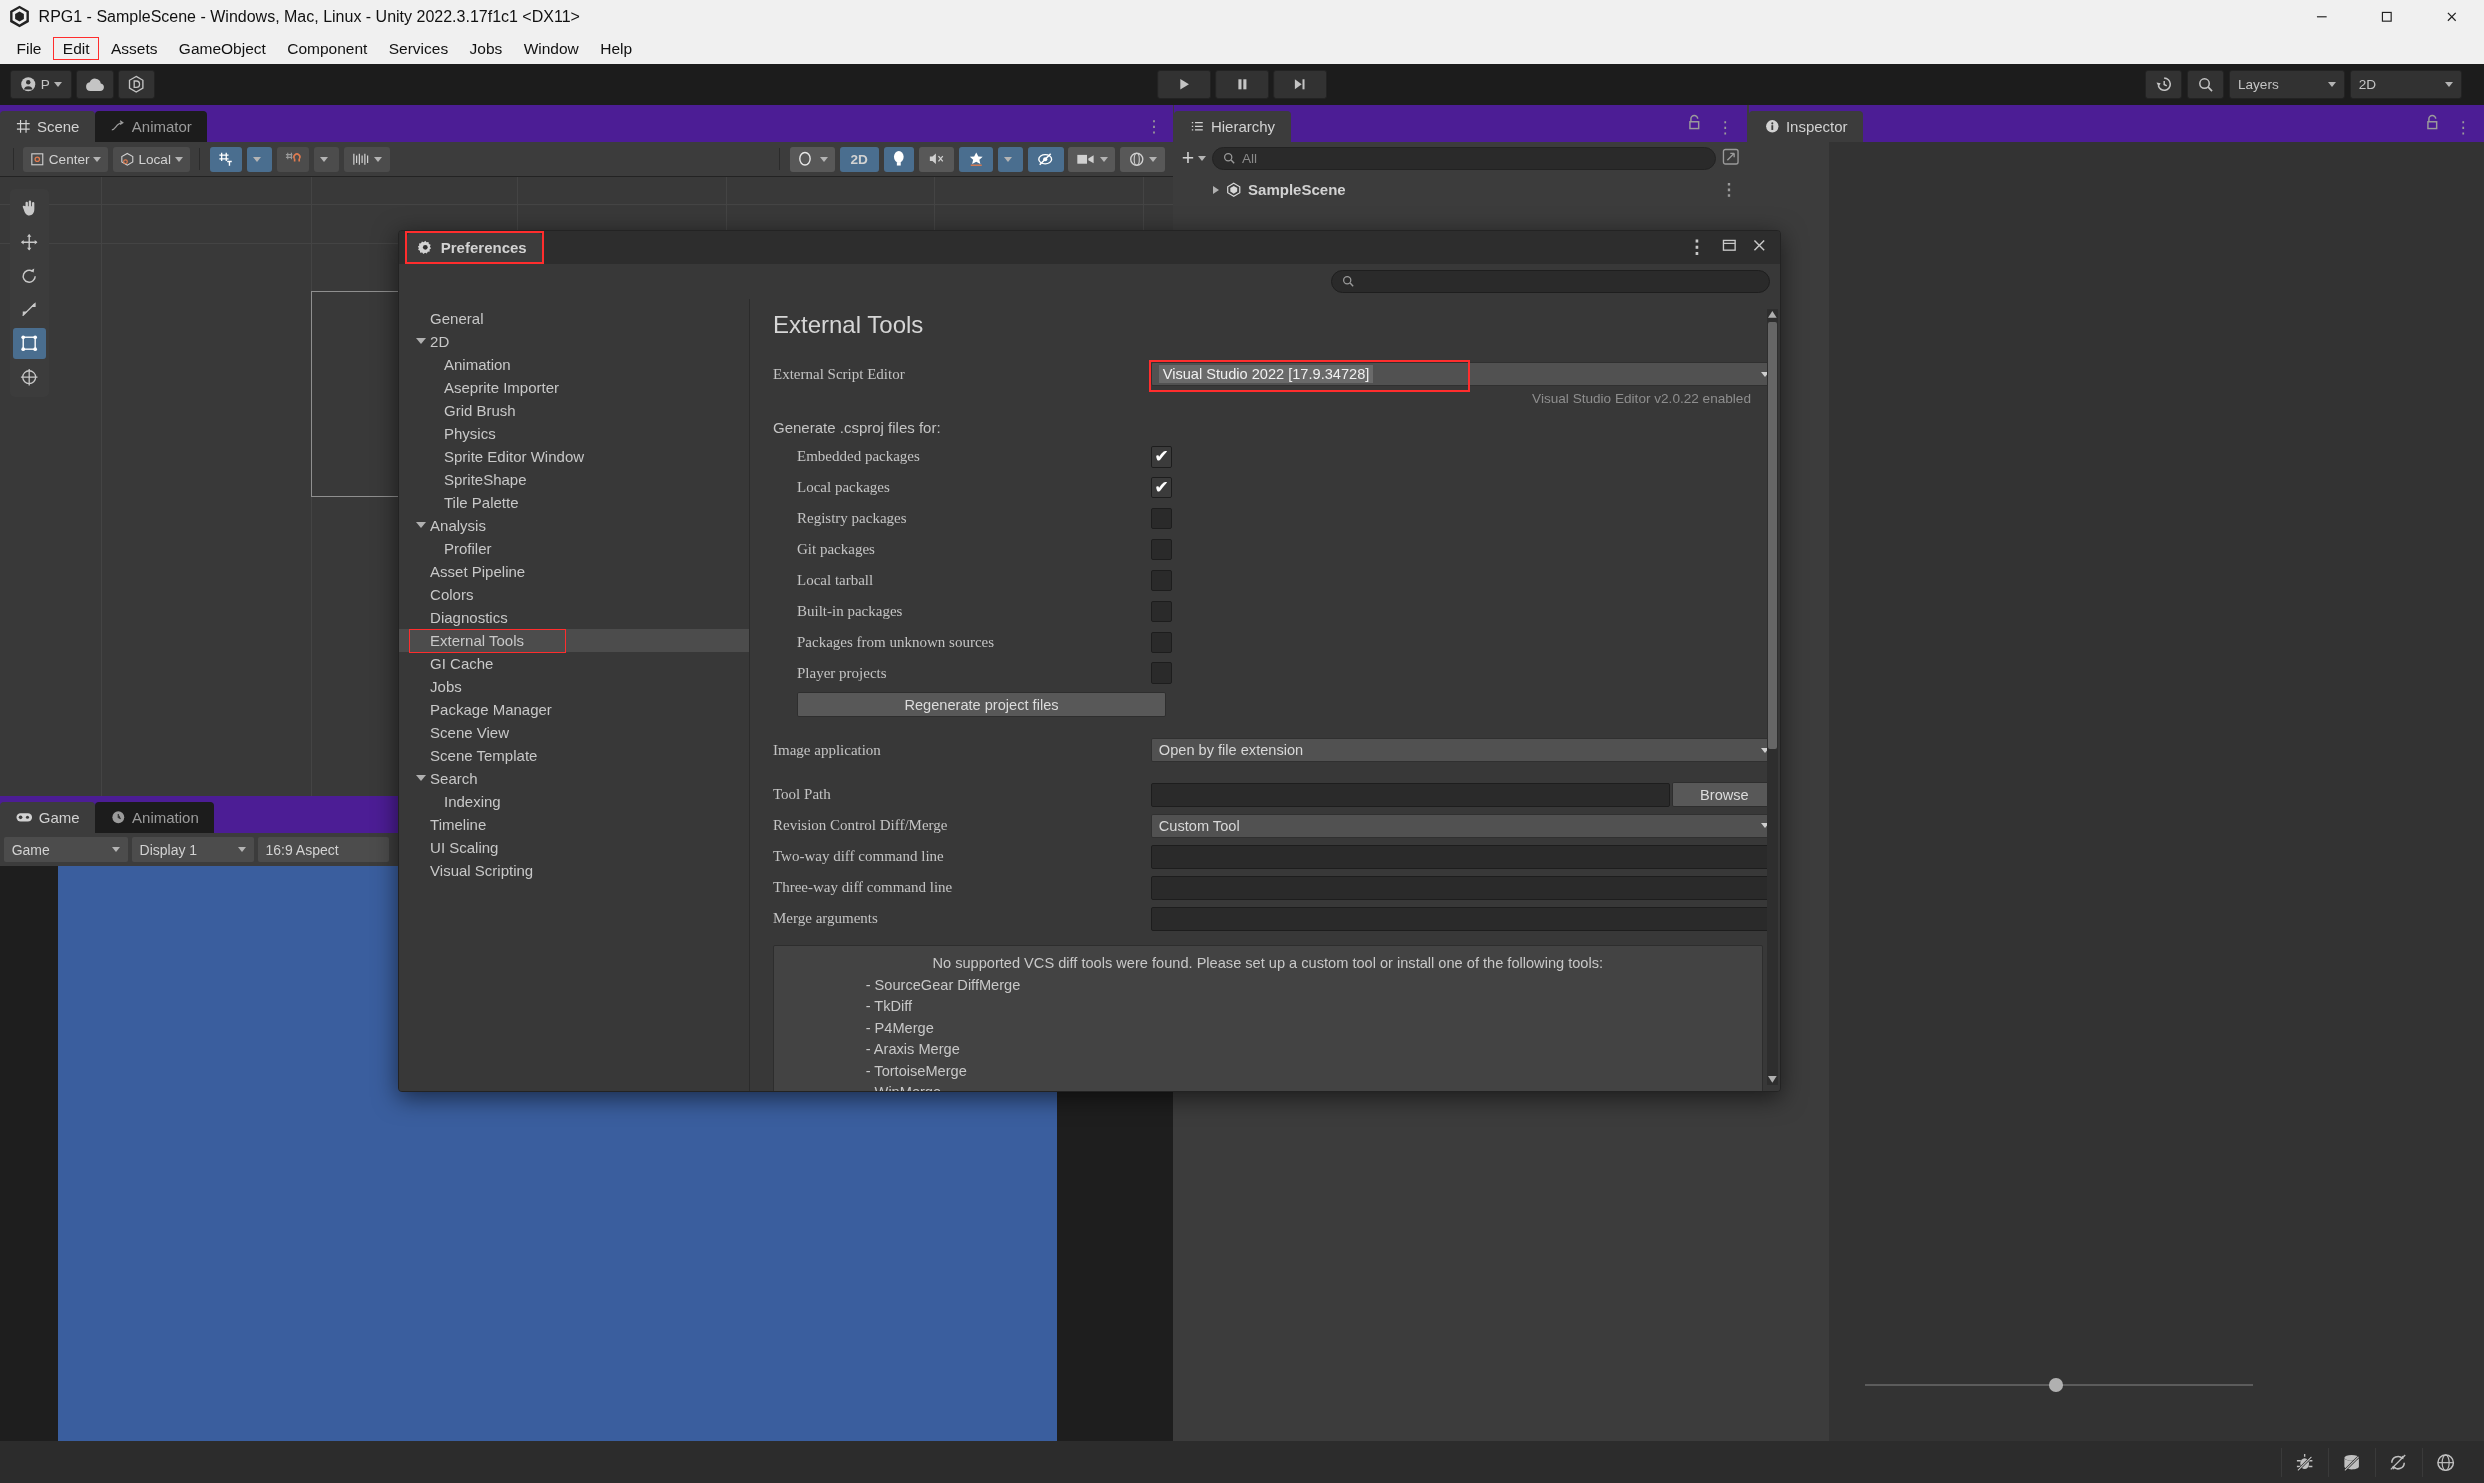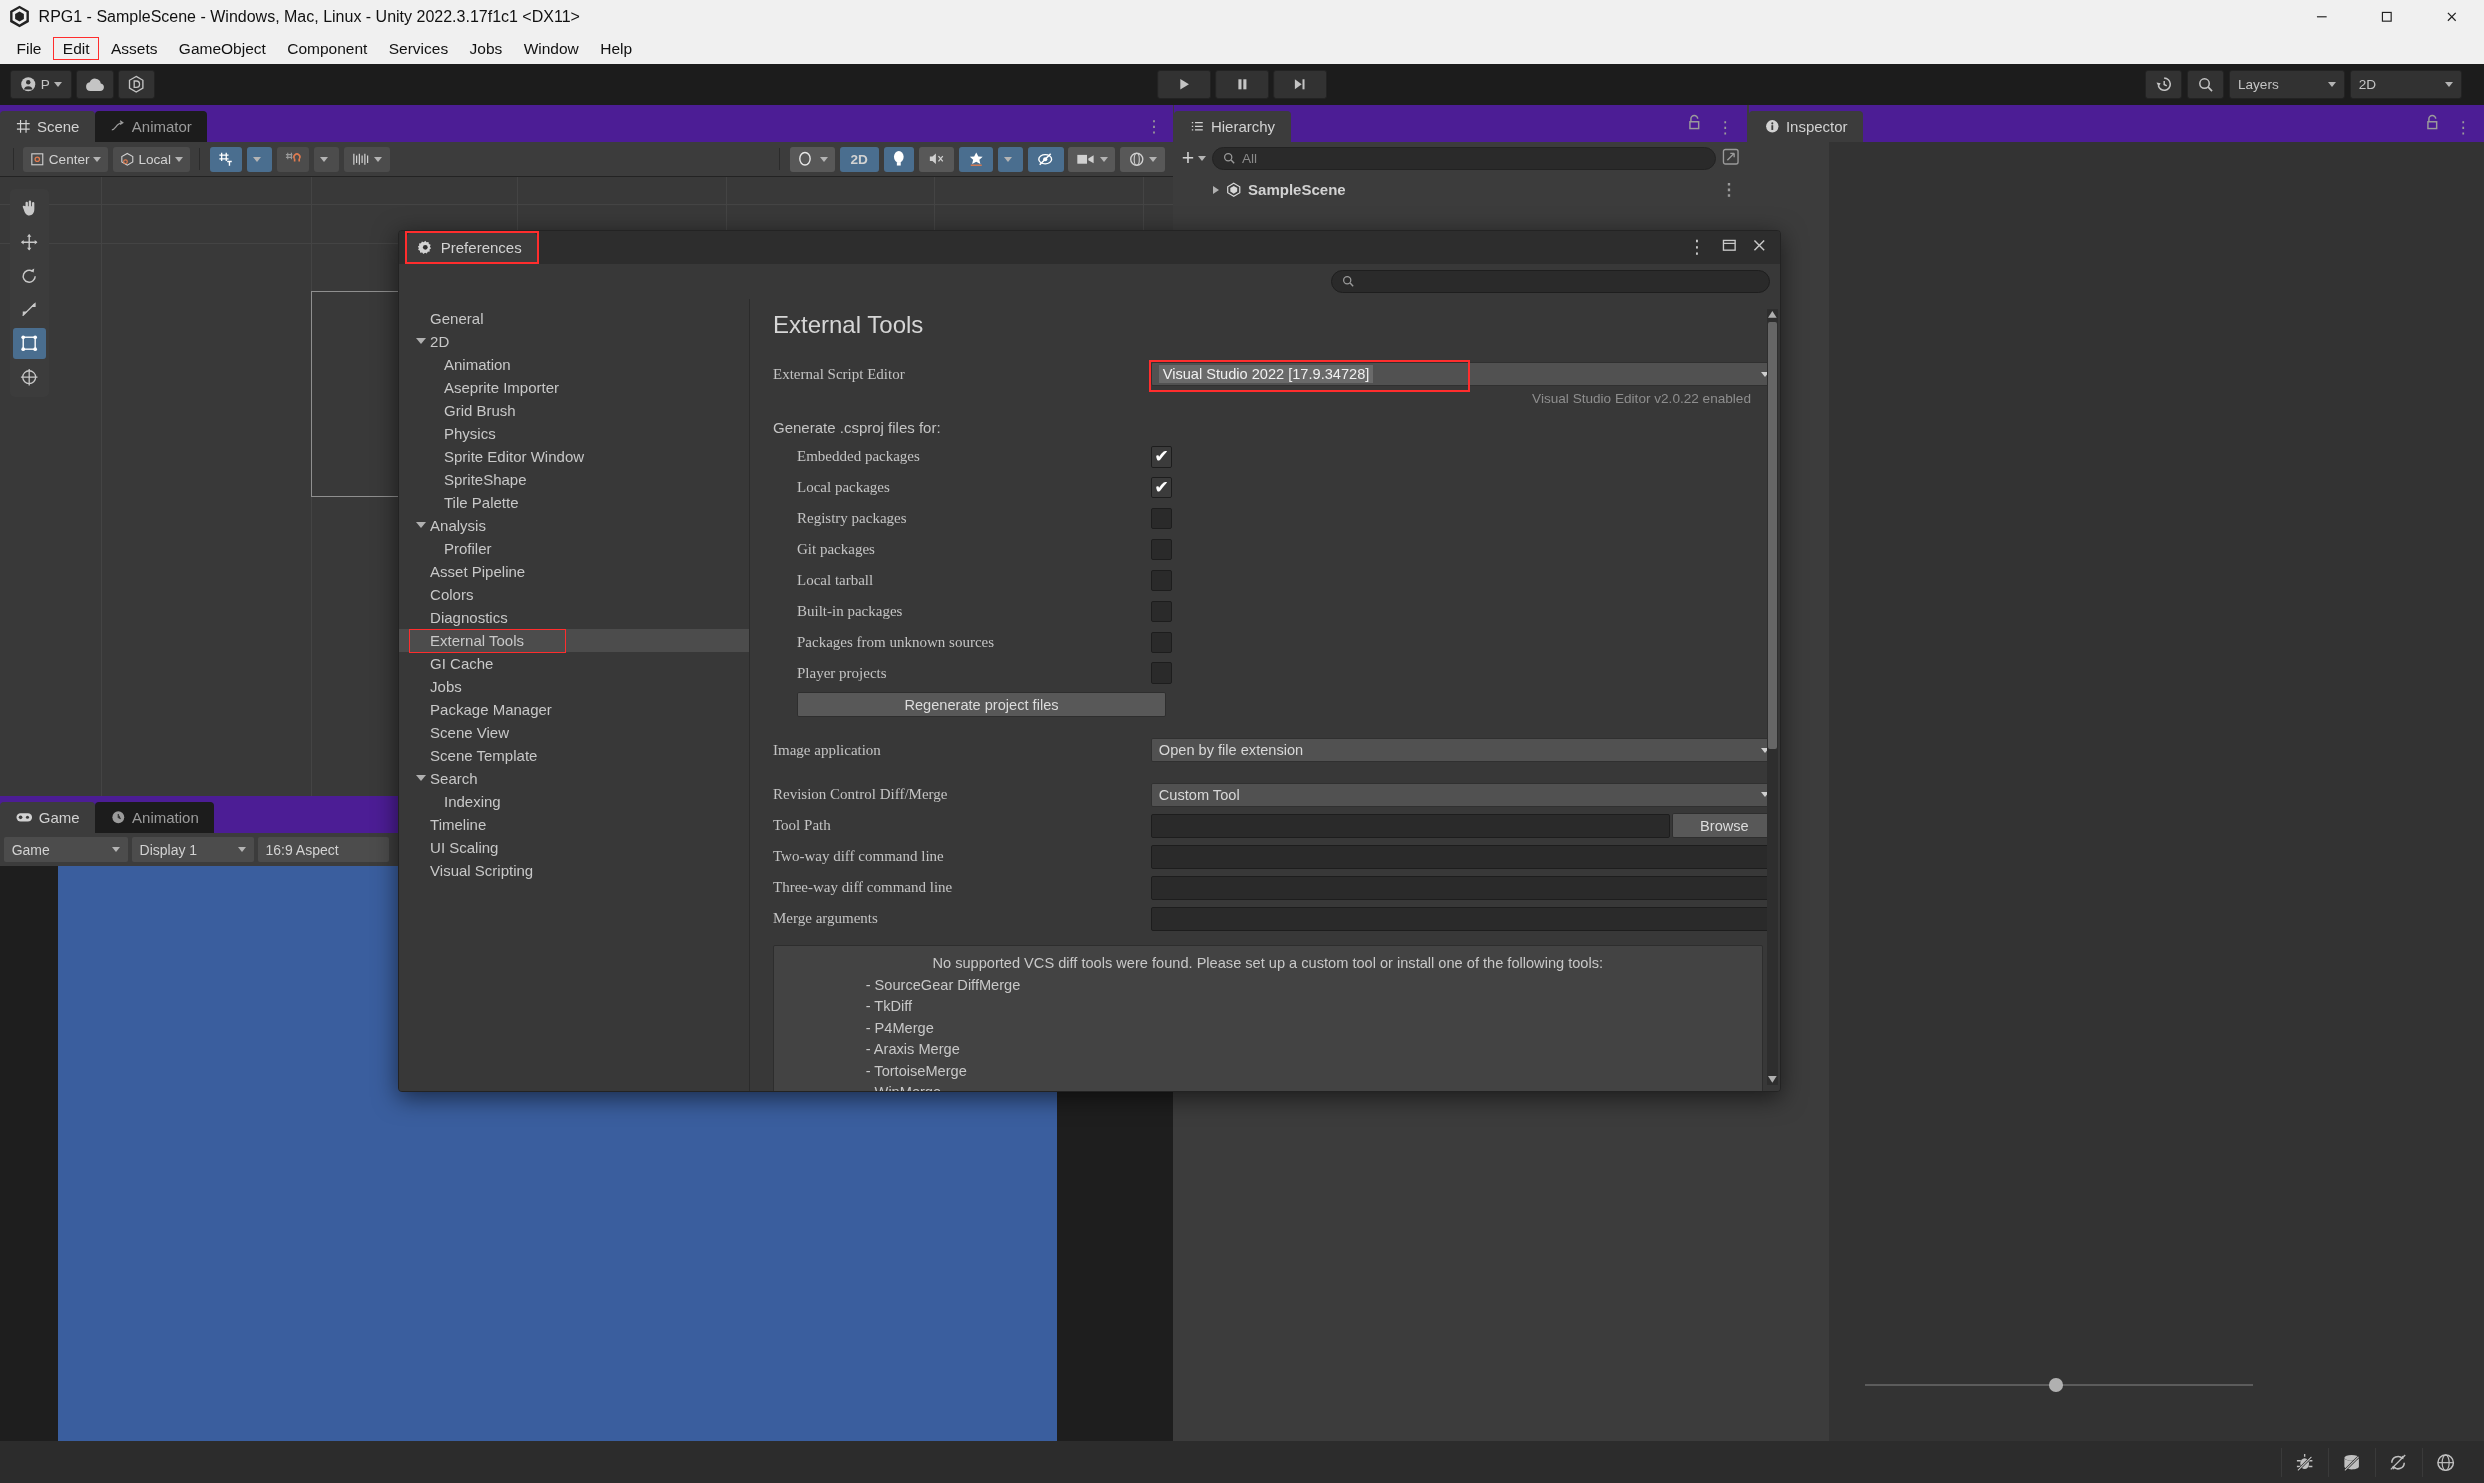--- a/index.html
+++ b/index.html
@@ -129,21 +129,21 @@
   .sb-ico { width: 47px; height: 29px; display: flex; align-items: center; justify-content: center; border-left: 1px solid #3a3a3a; }
 
   
   .prefs {
     position: absolute; left: 398px; top: 230px; width: 1383px; height: 862px;
     background: #383838; border: 1px solid #232323; border-radius: 3.9px;
     box-shadow: 0 5.8px 25px rgba(0,0,0,.55);
     display: flex; flex-direction: column; overflow: hidden;
   }
   .prefs-title {
-    height: 33px; background: #2d2d2d; display: flex; align-items: center; position: relative;
+    height: 33px; background: #2d2d2d; display: flex; align-items: center; position: relative; font-weight: bold;
   }
   .prefs-tab {
     height: 29px; background: #3c3c3c; color: #d2d2d2; font-size: 15px;
     display: flex; align-items: center; gap: 7.8px; padding: 0 15.5px 0 11.6px;
     margin-left: 7.8px; border-top-left-radius: 3.9px; border-top-right-radius: 3.9px;
     position: relative;
   }
   .prefs-tab.hl::after {
     content: ""; position: absolute; left: -1.9px; top: -1.9px; right: -1.9px; bottom: -1.9px;
     border: 2.9px solid #ff2d2d; pointer-events: none;
@@ -815,32 +815,32 @@
           <span class="lbl w390">Image application</span>
           <div class="dd" style="width:626px">
             <span>Open by file extension</span>
             <span class="dcaret"></span>
           </div>
         </div>
 
         <div style="height:13.6px"></div>
 
         <div class="row">
+          <span class="lbl w390">Tool Path</span>
+          <div class="field" style="width:519px"></div>
+          <div class="btn" style="width:105px;margin-left:1.9px">
+            <span>Browse</span>
+          </div>
+        </div>
+
+        <div class="row">
           <span class="lbl w390">Revision Control Diff/Merge</span>
           <div class="dd" style="width:626px">
             <span>Custom Tool</span>
             <span class="dcaret"></span>
-          </div>
-        </div>
-
-        <div class="row">
-          <span class="lbl w390">Tool Path</span>
-          <div class="field" style="width:519px"></div>
-          <div class="btn" style="width:105px;margin-left:1.9px">
-            <span>Browse</span>
           </div>
         </div>
 
         <div class="row">
           <span class="lbl w390">Two-way diff command line</span>
           <div class="field" style="width:626px"></div>
         </div>
         <div class="row">
           <span class="lbl w390">Three-way diff command line</span>
           <div class="field" style="width:626px"></div>

